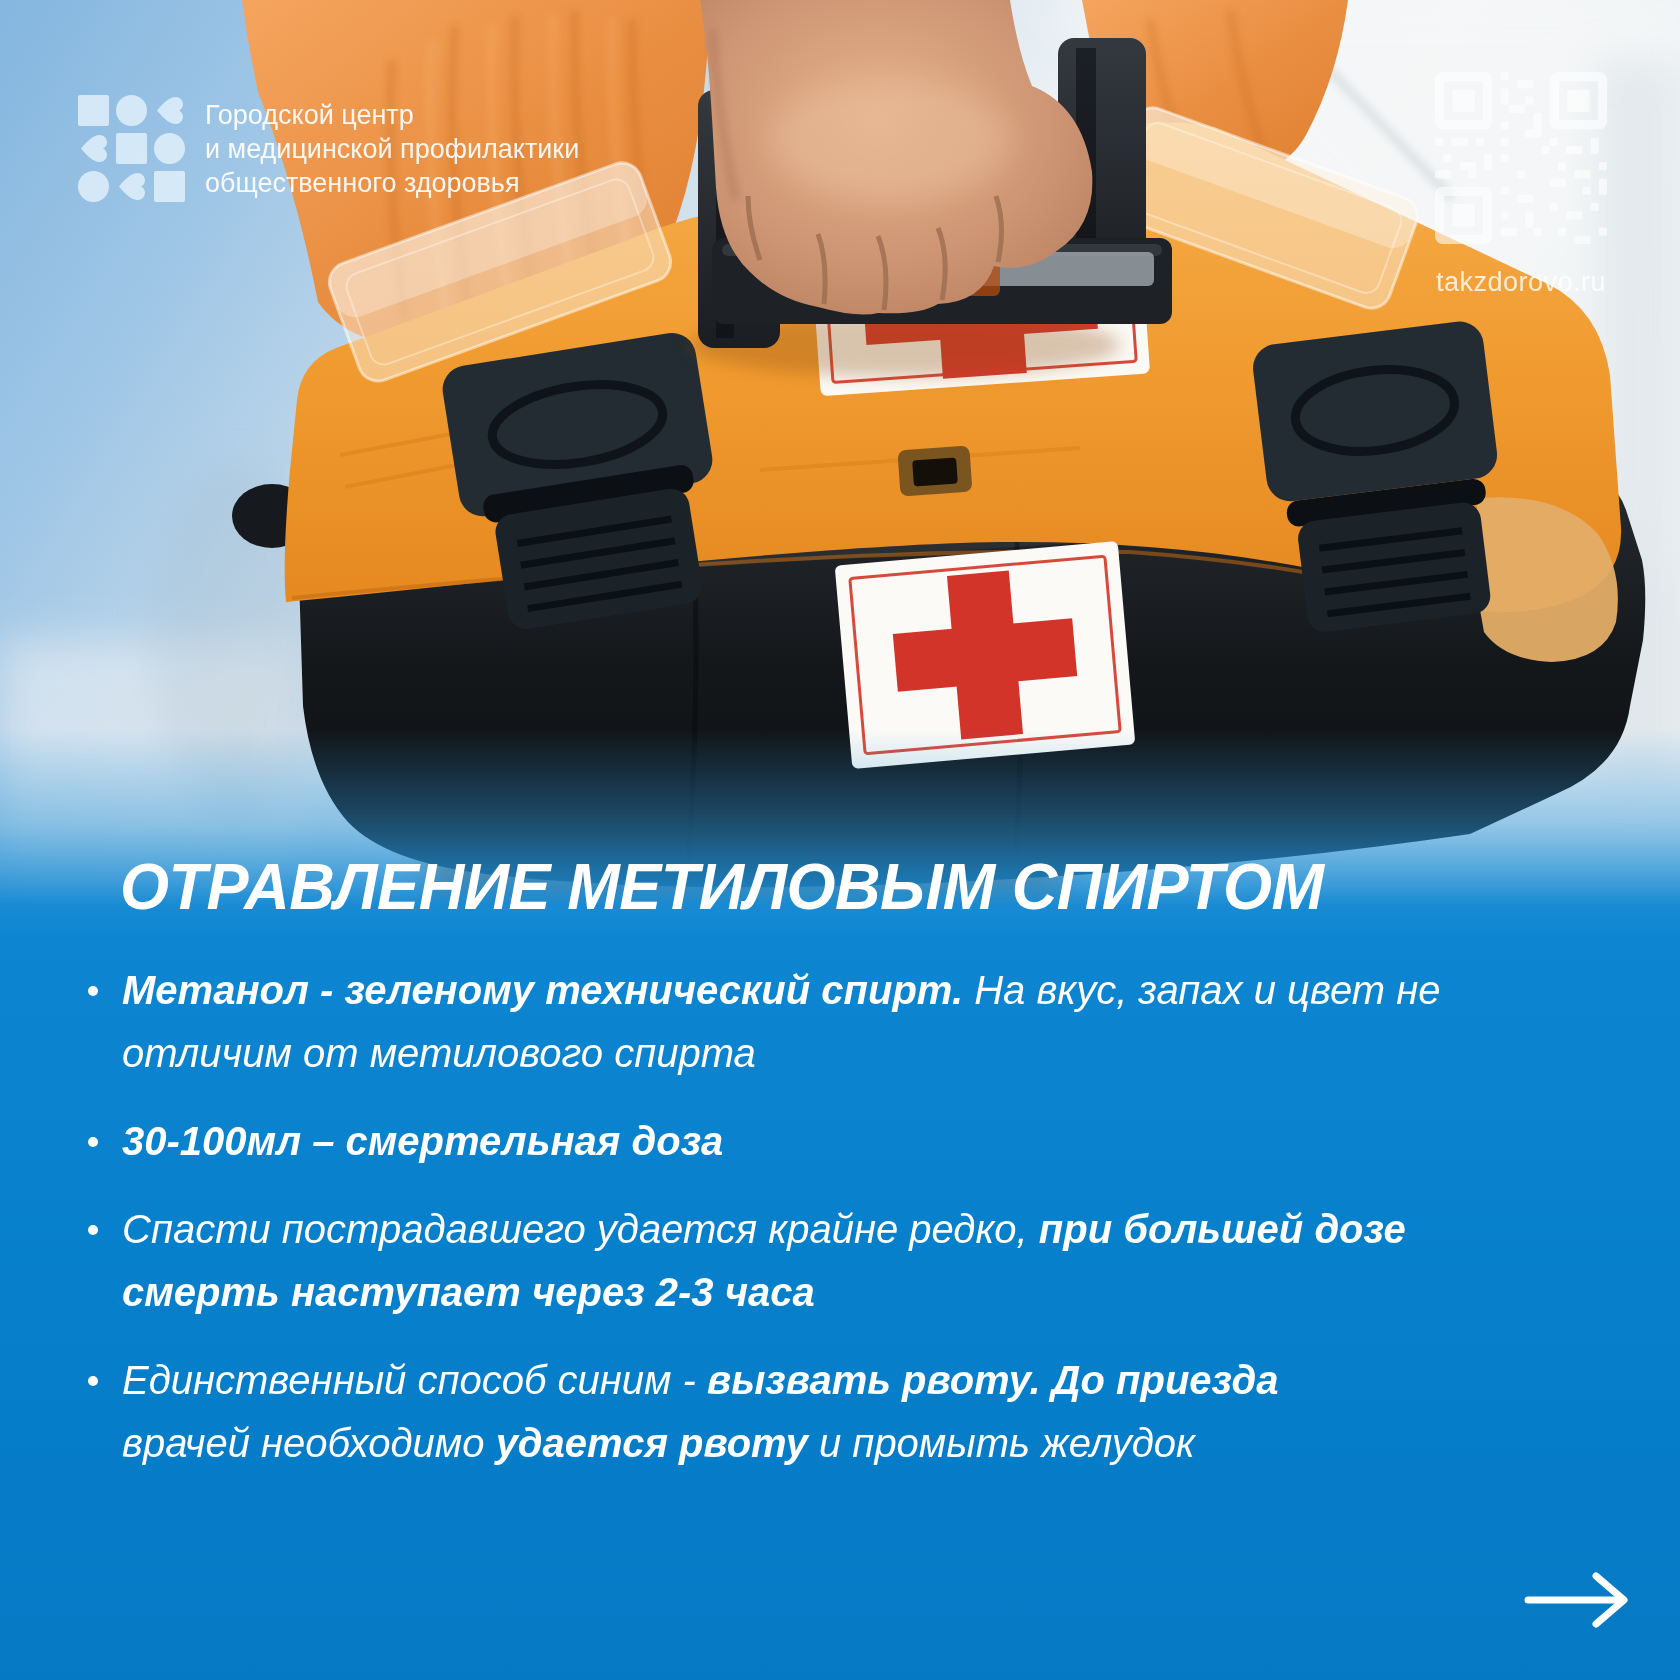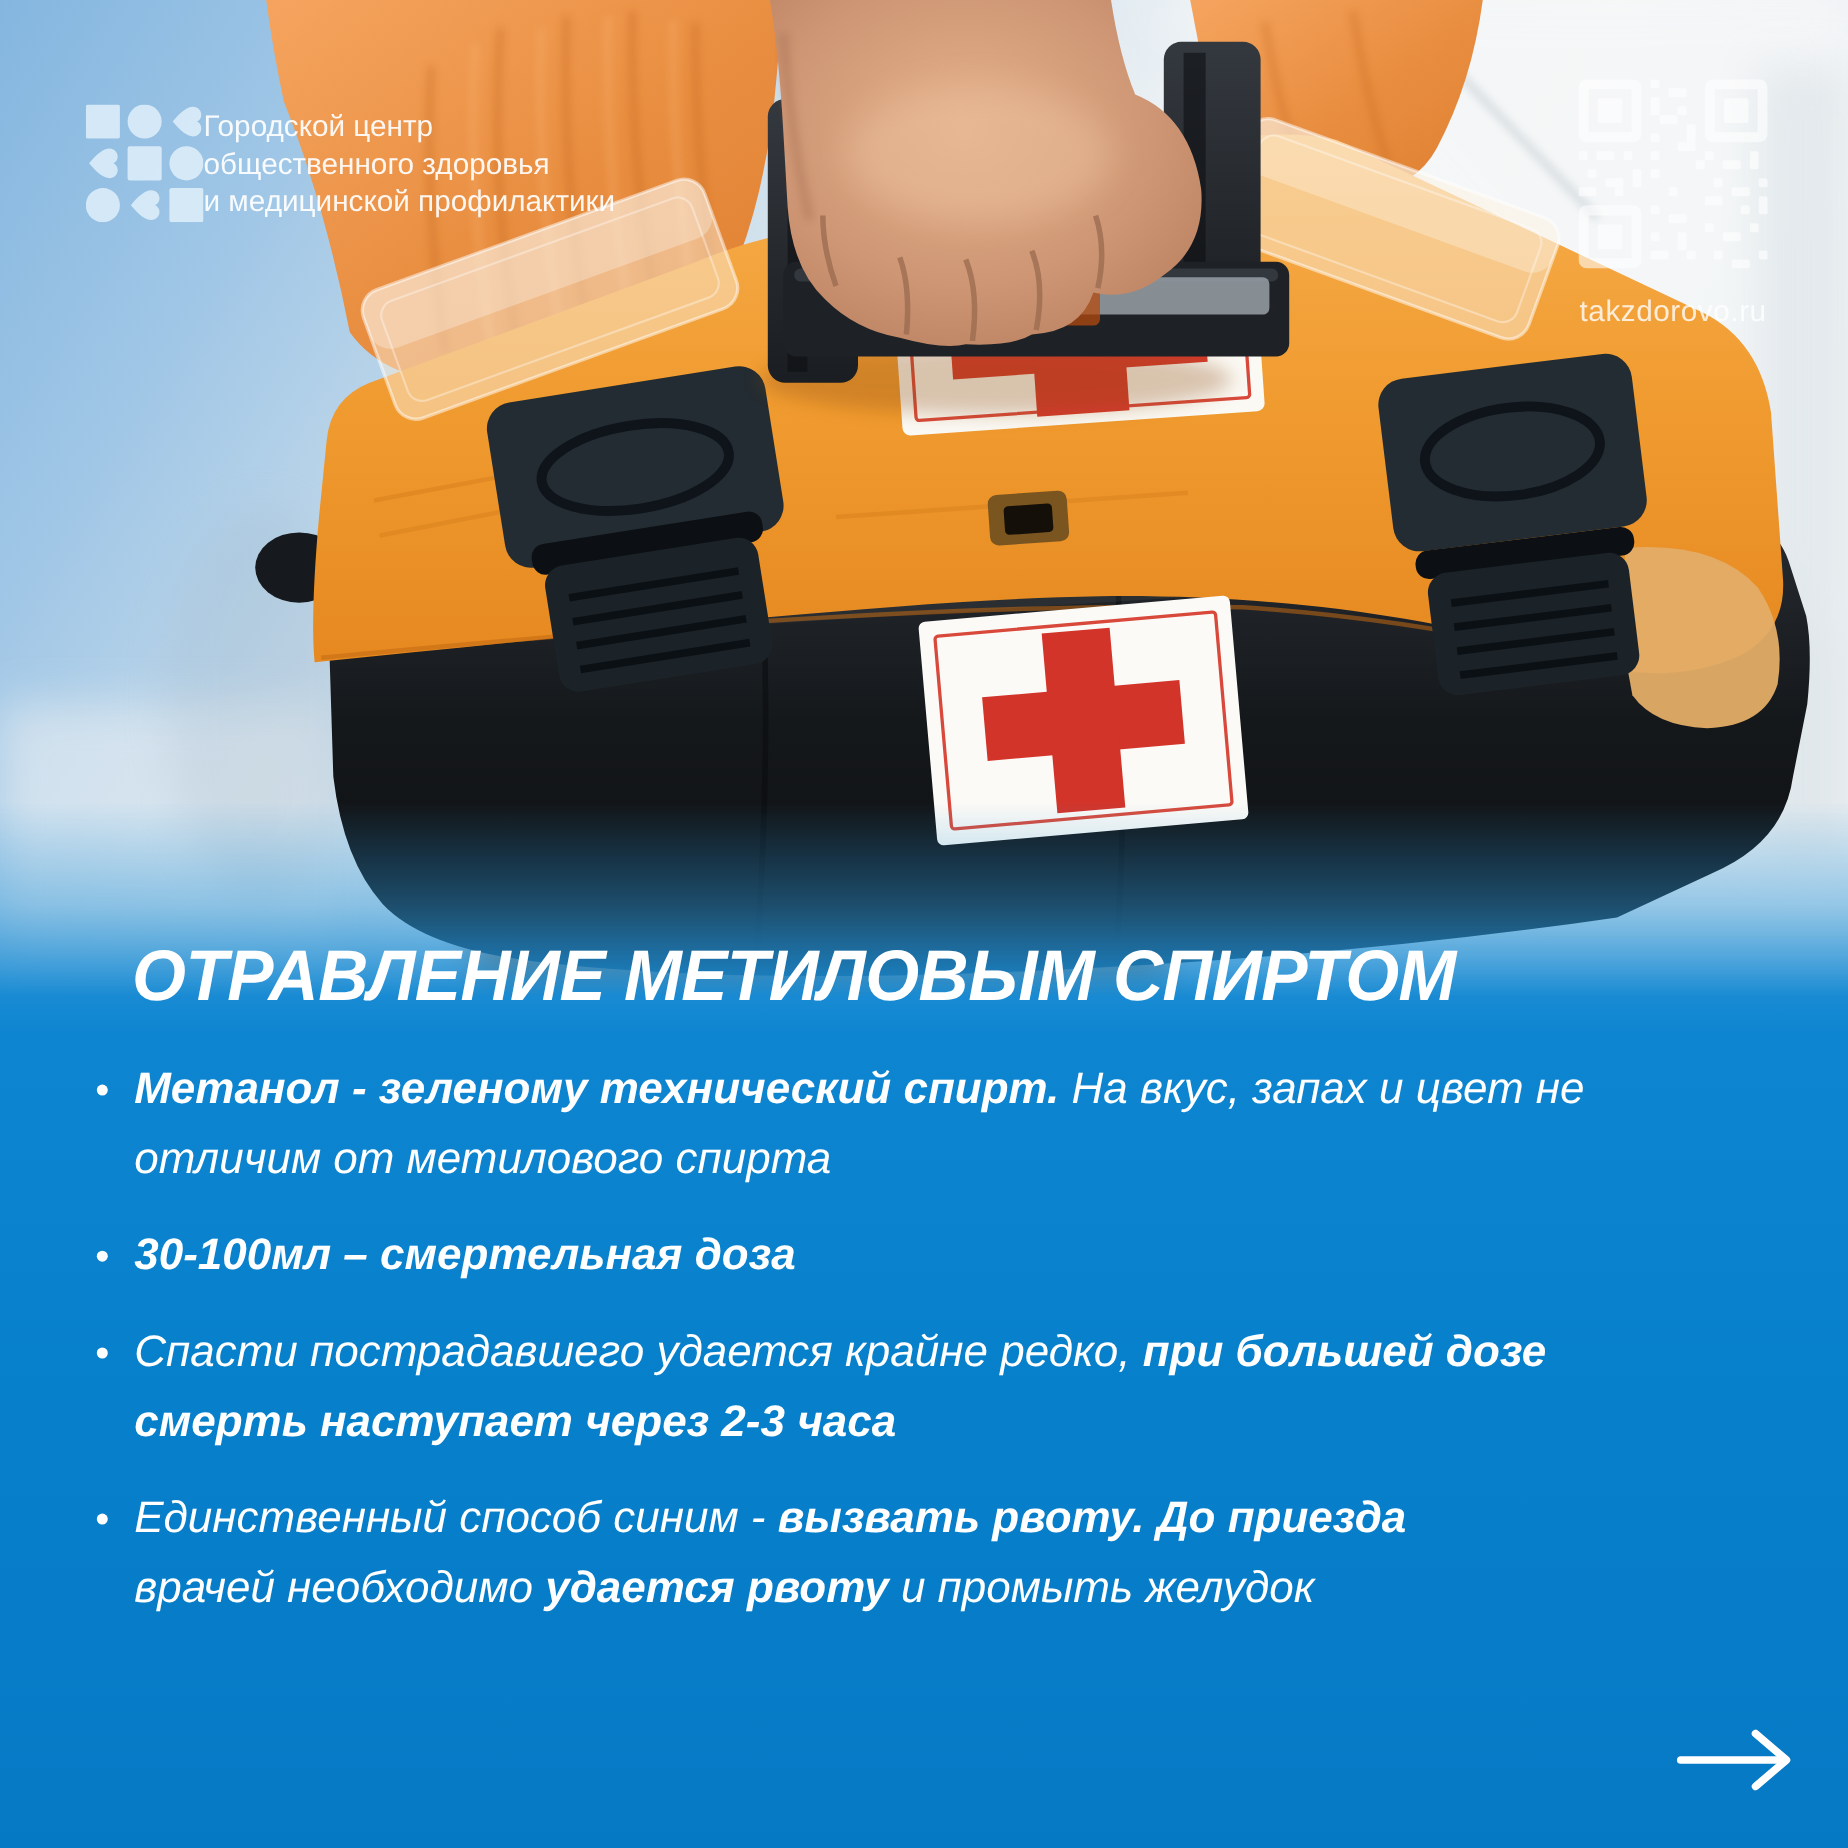--- a/index.html
+++ b/index.html
@@ -13,21 +13,21 @@
     background:linear-gradient(180deg,#2F97D8 49%,#0E85D1 56%,#0780CC 75%,#0679C4 100%);
   }
   
   .photo{
     position:absolute;left:0;top:0;width:1680px;height:935px;
     -webkit-mask-image:linear-gradient(to bottom,#000 0%,#000 78%,rgba(0,0,0,.55) 88%,transparent 97%);
             mask-image:linear-gradient(to bottom,#000 0%,#000 78%,rgba(0,0,0,.55) 88%,transparent 97%);
   }
   .photo svg{display:block;}
   
-  .brand{position:absolute;left:78px;top:95px;display:flex;align-items:center;}
+  .brand{position:absolute;left:78px;top:95px;display:flex;align-items:center;gap:20px;}
   .brand-text{color:rgba(255,255,255,0.92);font-size:27px;line-height:34px;font-weight:400;}
   .brand-text div{white-space:nowrap;}
   
   .qr{position:absolute;left:1435px;top:72px;width:172px;text-align:center;}
   .qr-label{margin-top:19px;color:rgba(255,255,255,0.8);font-size:27px;letter-spacing:.5px;}
   
   .content{position:absolute;left:85px;top:849px;width:1545px;color:#fff;font-style:italic;}
   .content h1{
     margin:0 0 34px 35px;font-size:65px;line-height:76px;font-weight:bold;
     letter-spacing:-0.5px;transform:scaleX(.97);transform-origin:left center;white-space:nowrap;
@@ -254,22 +254,22 @@
         <path transform="translate(0,38) rotate(90 15.5 15.5)" d="M15.5,28 C7,21 2,15 2,9.5 C2,5 5.5,2 9.5,2 C12,2 14.5,3.6 15.5,6 C16.5,3.6 19,2 21.5,2 C25.5,2 29,5 29,9.5 C29,15 24,21 15.5,28 Z"></path>
         <rect x="38" y="38" width="31" height="31" rx="2"></rect>
         <circle cx="91.5" cy="53.5" r="15.5"></circle>
         <circle cx="15.5" cy="91.5" r="15.5"></circle>
         <path transform="translate(38,76) rotate(90 15.5 15.5)" d="M15.5,28 C7,21 2,15 2,9.5 C2,5 5.5,2 9.5,2 C12,2 14.5,3.6 15.5,6 C16.5,3.6 19,2 21.5,2 C25.5,2 29,5 29,9.5 C29,15 24,21 15.5,28 Z"></path>
         <rect x="76" y="76" width="31" height="31" rx="2"></rect>
       </g>
     </svg>
     <div class="brand-text">
       <div>Городской центр</div>
+      <div>и медицинской профилактики</div>
       <div>общественного здоровья</div>
-      <div>и медицинской профилактики</div>
     </div>
   </div>
 
   <div class="qr">
     <svg width="172" height="172" viewBox="0 0 168 168">
       <g stroke="rgba(255,255,255,0.58)" stroke-width="9" fill="none">
         <rect x="4.5" y="4.5" width="47" height="47" rx="3"></rect>
         <rect x="116.5" y="4.5" width="47" height="47" rx="3"></rect>
         <rect x="4.5" y="116.5" width="47" height="47" rx="3"></rect>
       </g>

